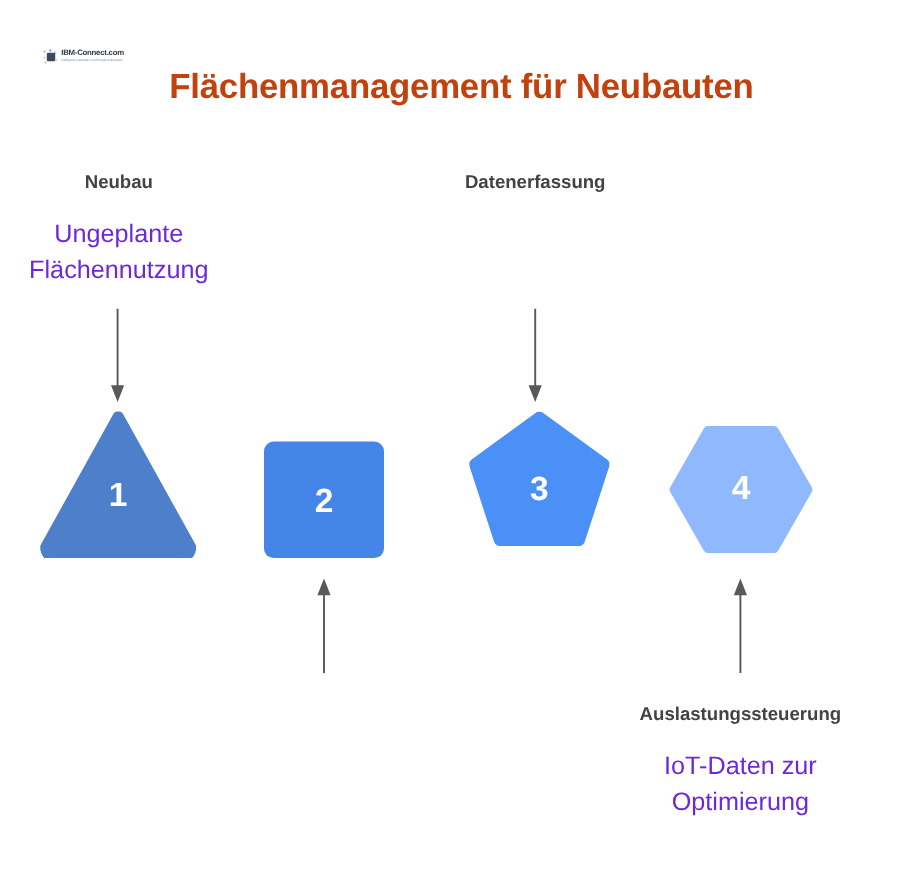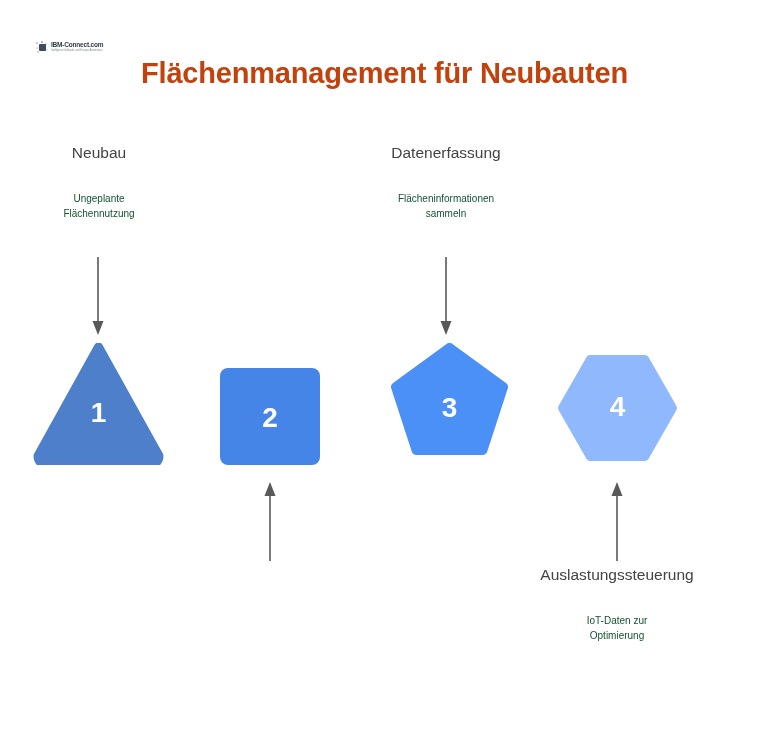--- a/index.html
+++ b/index.html
@@ -93,37 +93,37 @@
     letter-spacing: -0.2px;
   }
 
   
   .label-block {
     position: absolute;
     text-align: center;
   }
   .label-heading {
     font-size: 15.5px;
-    font-weight: normal;
+    font-weight: bold;
     color: #434343;
     line-height: 1.25;
   }
   .label-body {
-    font-size: 10px;
+    font-size: 21px;
     font-weight: normal;
-    color: #14532d;
+    color: #6d28d9;
     line-height: 1.42;
-    margin-top: 30px;
+    margin-top: 19px;
     white-space: pre-line;
   }
 
   .lb-1 { left: 8px;   top: 143px; width: 182px; }
   .lb-3 { left: 337px; top: 143px; width: 218px; }
   .lb-2 { left: 178px; top: 591px; width: 184px; }
-  .lb-4 { left: 500px; top: 565px; width: 234px; }
+  .lb-4 { left: 500px; top: 586px; width: 234px; }
 
   
   .arrow {
     position: absolute;
   }
 
   
   .shape {
     position: absolute;
     display: flex;
@@ -178,22 +178,20 @@
   <div class="title">Flächenmanagement für Neubauten</div>
 
   <div class="label-block lb-1">
     <div class="label-heading">Neubau</div>
     <div class="label-body">Ungeplante
 Flächennutzung</div>
   </div>
 
   <div class="label-block lb-3">
     <div class="label-heading">Datenerfassung</div>
-    <div class="label-body">Flächeninformationen
-sammeln</div>
   </div>
 
   <div class="label-block lb-2">
   </div>
 
   <div class="label-block lb-4">
     <div class="label-heading">Auslastungssteuerung</div>
     <div class="label-body">IoT-Daten zur
 Optimierung</div>
   </div>

